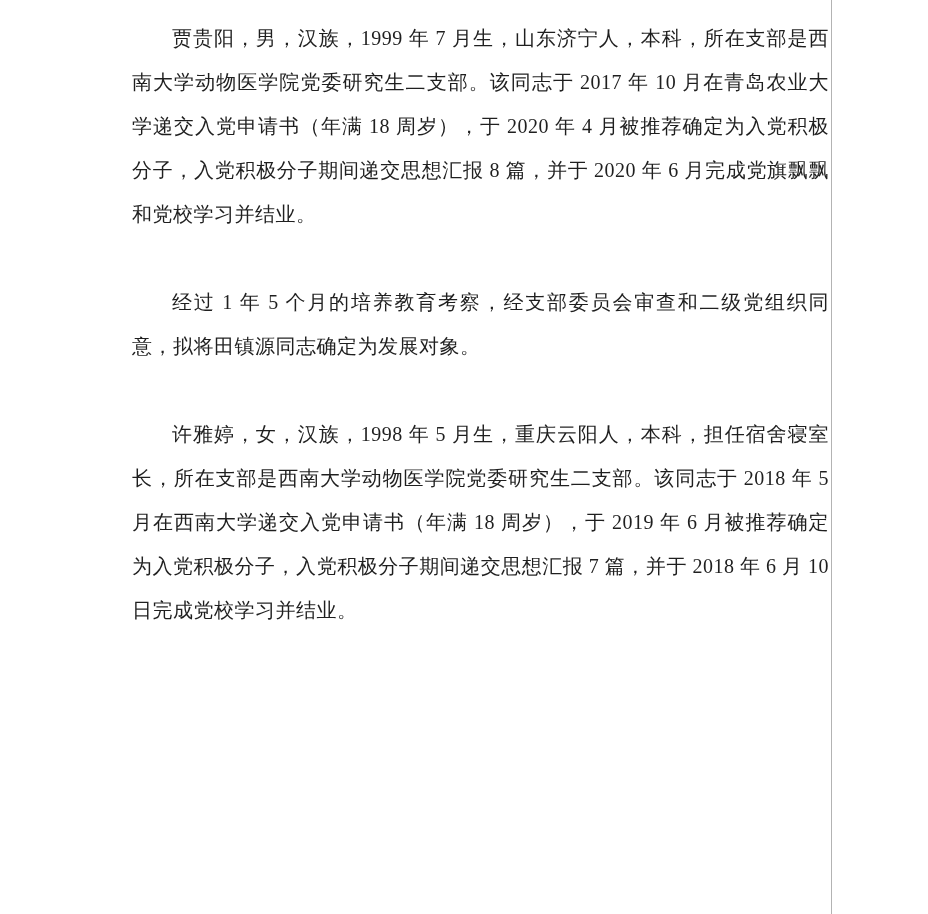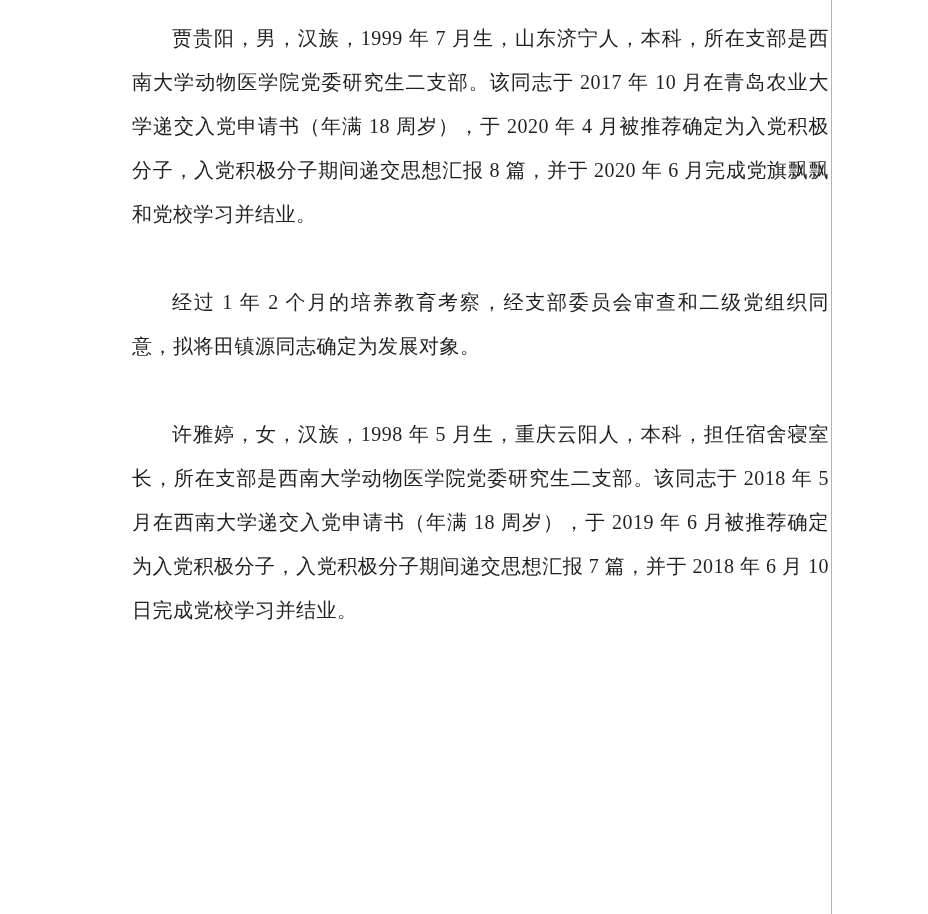--- a/index.html
+++ b/index.html
@@ -43,19 +43,19 @@
     background: #b3b3b3;
   }
 </style>
 </head>
 <body>
 
 <div class="page">
   <div class="text-area">
     <p>贾贵阳，男，汉族，1999 年 7 月生，山东济宁人，本科，所在支部是西南大学动物医学院党委研究生二支部。该同志于 2017 年 10 月在青岛农业大学递交入党申请书（年满 18 周岁），于 2020 年 4 月被推荐确定为入党积极分子，入党积极分子期间递交思想汇报 8 篇，并于 2020 年 6 月完成党旗飘飘和党校学习并结业。</p>
     <p class="blank"></p>
-    <p>经过 1 年 2 个月的培养教育考察，经支部委员会审查和二级党组织同意，拟将田镇源同志确定为发展对象。</p>
+    <p>经过 1 年 5 个月的培养教育考察，经支部委员会审查和二级党组织同意，拟将田镇源同志确定为发展对象。</p>
     <p class="blank"></p>
     <p>许雅婷，女，汉族，1998 年 5 月生，重庆云阳人，本科，担任宿舍寝室长，所在支部是西南大学动物医学院党委研究生二支部。该同志于 2018 年 5 月在西南大学递交入党申请书（年满 18 周岁），于 2019 年 6 月被推荐确定为入党积极分子，入党积极分子期间递交思想汇报 7 篇，并于 2018 年 6 月 10 日完成党校学习并结业。</p>
 
   </div>
   <div class="page-edge"></div>
 </div>
 
 </body></html>

